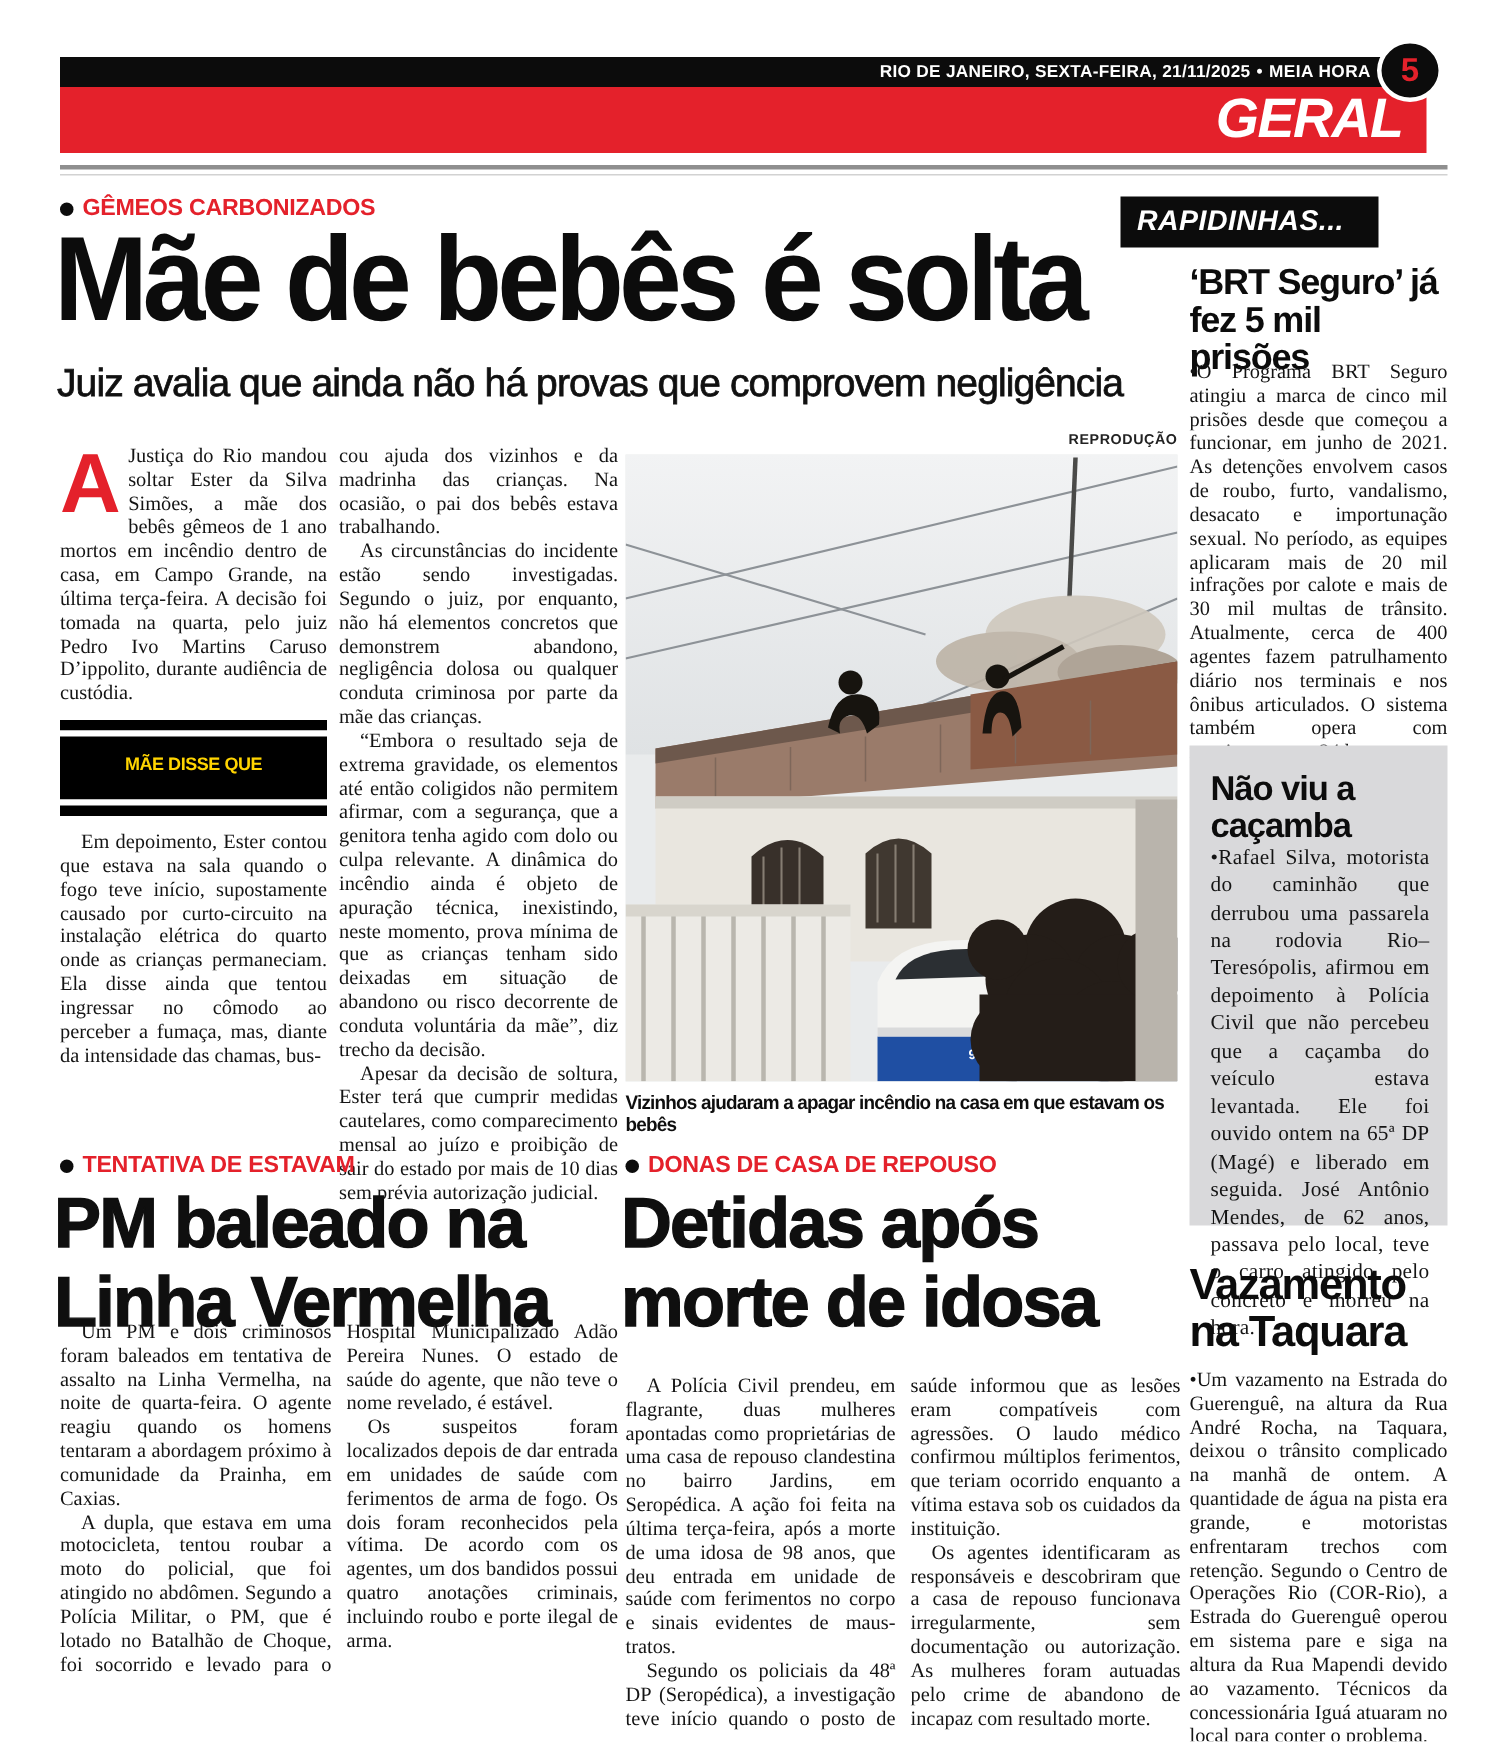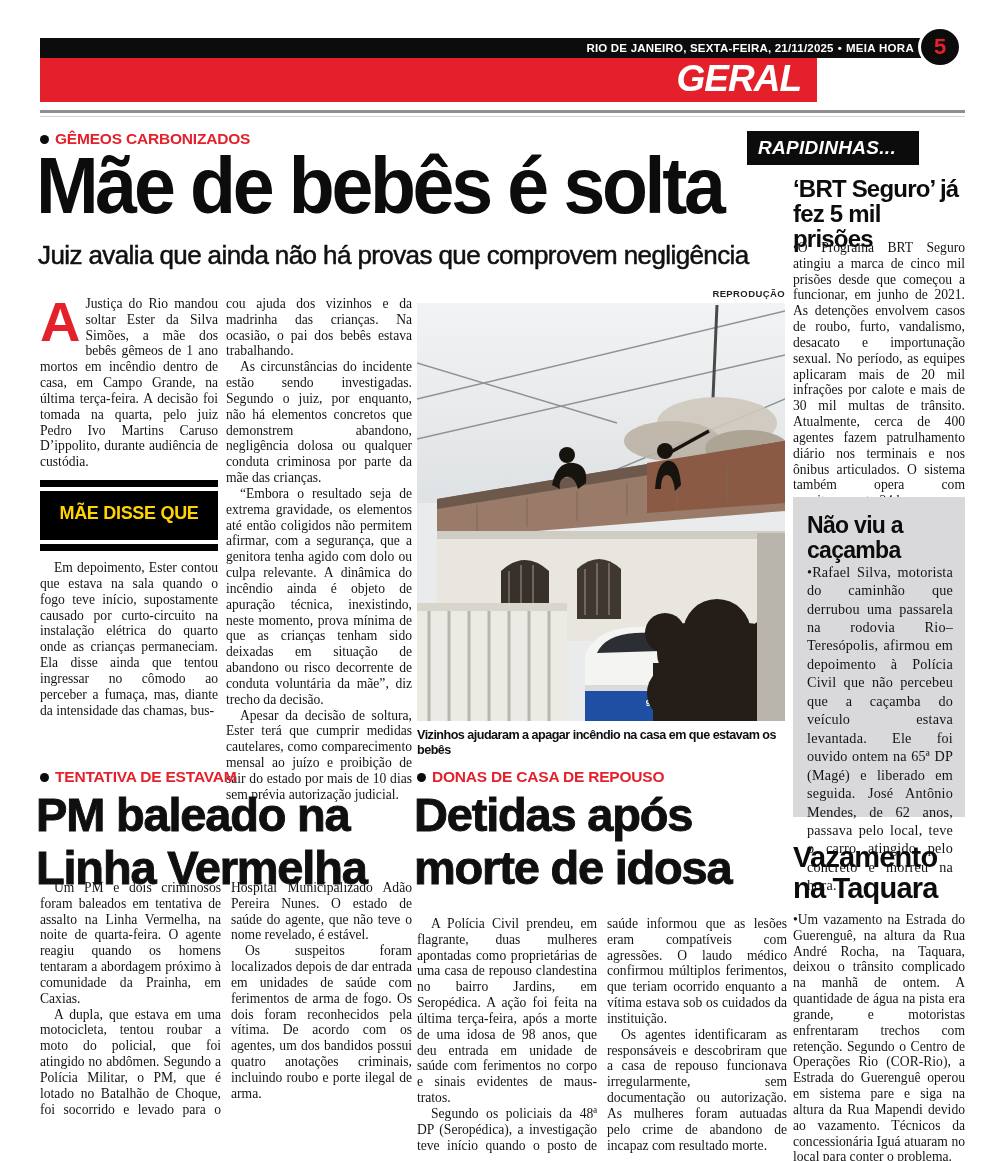--- a/index.html
+++ b/index.html
@@ -9,21 +9,21 @@
   html,body{background:#ffffff;}
   body{font-family:"Liberation Sans",sans-serif;color:var(--ink);}
   .page{position:relative;width:1007px;height:1161px;background:#fff;overflow:hidden;}
 
   
   .topbar{position:absolute;left:40px;top:38px;width:890px;height:20px;background:#0c0c0c;
           color:#fff;font-size:11.5px;font-weight:bold;line-height:20px;text-align:right;
           padding-right:16px;letter-spacing:.2px;}
   .topbar .sep{color:#fff;padding:0 4px;}
   .topbar .brand{letter-spacing:.3px;}
-  .section-bar{position:absolute;left:40px;top:58px;width:777px;height:44px;background:var(--red);}
+  .section-bar{position:absolute;left:40px;top:58px;width:911px;height:44px;background:var(--red);}
   .section-bar .section-label{position:absolute;right:16px;bottom:2px;color:#fff;
           font-style:italic;font-weight:bold;font-size:37px;letter-spacing:-1px;}
   .page-badge{position:absolute;left:918px;top:26px;width:44px;height:42px;border-radius:50%;
           background:#0c0c0c;border:3px solid #fff;color:var(--red);font-weight:bold;font-size:22px;
           display:flex;align-items:center;justify-content:center;}
   .rule-a{position:absolute;left:40px;top:110px;width:925px;height:3px;background:#8f8f8f;}
   .rule-b{position:absolute;left:40px;top:116px;width:925px;height:1px;background:#d2d2d2;}
 
   
   .kicker{position:absolute;display:flex;align-items:center;gap:6px;}
@@ -45,21 +45,21 @@
   .lead-col2{position:absolute;left:226px;top:296px;width:186px;}
 
   .dropcap{float:left;color:var(--red);font-family:"Liberation Sans",sans-serif;
           font-weight:bold;font-size:56px;line-height:.82;margin:3px 5px 0 0;}
 
   .quote-box{margin:10px 0 9px 0;}
   .qb-bar{height:7px;background:#000;}
   .qb-gap{height:4px;background:#fff;}
   .qb-main{background:#000;padding:12px 6px 13px 6px;text-align:center;
           font-family:"Liberation Sans",sans-serif;}
-  .qb-line1{color:var(--yellow);font-weight:bold;font-size:18px;letter-spacing:-.3px;margin-bottom:3px;}
+  .qb-line1{color:var(--yellow);font-weight:bold;font-size:12px;letter-spacing:-.3px;margin-bottom:3px;}
   .qb-rest{color:#fff;font-weight:bold;font-size:16.5px;line-height:1.26;letter-spacing:-.2px;}
 
   
   .photo-credit{position:absolute;left:417px;top:288px;width:368px;text-align:right;
           font-size:9.5px;font-weight:bold;letter-spacing:.4px;color:#222;}
   .photo{position:absolute;left:417px;top:303px;width:368px;height:418px;overflow:hidden;background:#e9ebec;}
   .photo svg{display:block;}
   .photo-caption{position:absolute;left:417px;top:727px;width:380px;font-weight:bold;
           font-size:13px;letter-spacing:-.55px;color:#0e0e0e;transform:scaleX(.97);transform-origin:left top;}
 

